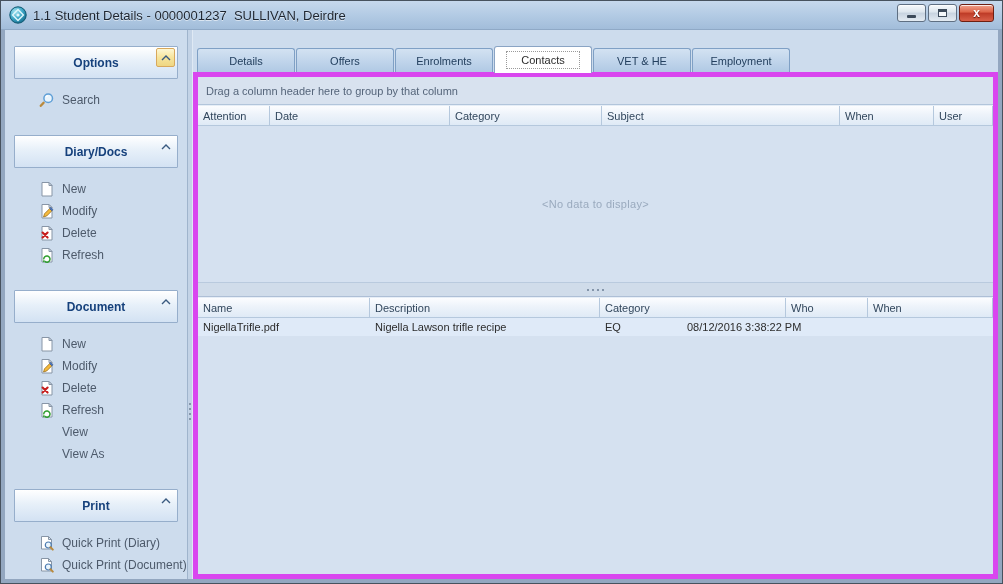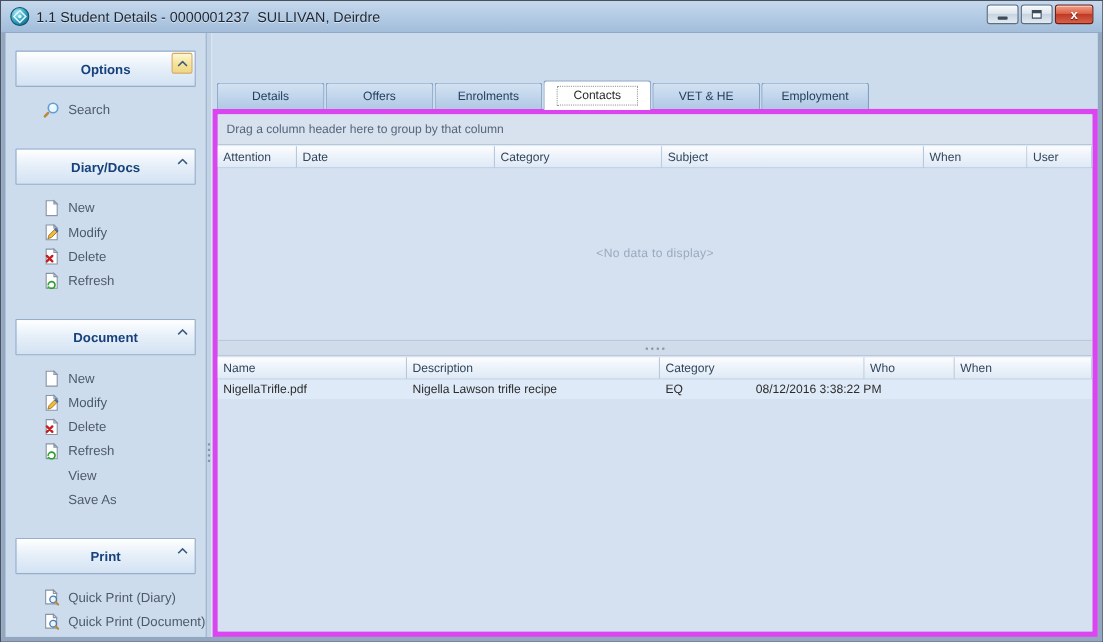--- a/index.html
+++ b/index.html
@@ -78,21 +78,21 @@
   
   .vsplit {
     width:6px; flex:0 0 6px; background:#c3d3e6;
     border-left:1px solid #9fb4cc; border-right:1px solid #dfe9f4;
     position:relative; cursor:col-resize;
   }
   .vsplit .dots { position:absolute; left:1px; top:68%; display:flex; flex-direction:column; gap:3px; }
   .vsplit .dots i, .hsplit .dots i { width:2px; height:2px; background:#8495aa; display:block; }
 
   
-  .main { flex:1; display:flex; flex-direction:column; padding-top:3px; min-width:0;margin-top:40px; }
+  .main { flex:1; display:flex; flex-direction:column; padding-top:16px; min-width:0; }
   .tabstrip { display:flex; padding-left:4px; position:relative; z-index:2; }
   .tab {
     width:98px; height:24px; margin-right:1px;
     border:1px solid #7fa0c5; border-bottom:none;
     border-radius:3px 3px 0 0;
     background:linear-gradient(#d3e2f2, #bed3ea 60%, #b0c9e4);
     display:flex; align-items:center; justify-content:center;
     font-size:11px; color:#24405f; cursor:pointer; margin-top:2px;
   }
   .tab.active {
@@ -295,21 +295,21 @@
             <path d="M3.9 15.4l.5-2.4 2.2.9z" fill="#2f9e2f"></path>
           </svg>
           <span class="lbl">Refresh</span>
         </div>
         <div class="side-item">
           <svg class="icon empty" viewBox="0 0 16 16"></svg>
           <span class="lbl">View</span>
         </div>
         <div class="side-item">
           <svg class="icon empty" viewBox="0 0 16 16"></svg>
-          <span class="lbl">Save As</span>
+          <span class="lbl">View As</span>
         </div>
       </div>
 
       <div class="section-header">
         <span class="sec-title">Print</span>
         <span class="chev-btn">
           <svg width="10" height="6" viewBox="0 0 10 6">
               <path d="M1 5l4-4 4 4" stroke="#3a5a80" fill="none" stroke-width="1.4"></path>
             </svg>
         </span>

